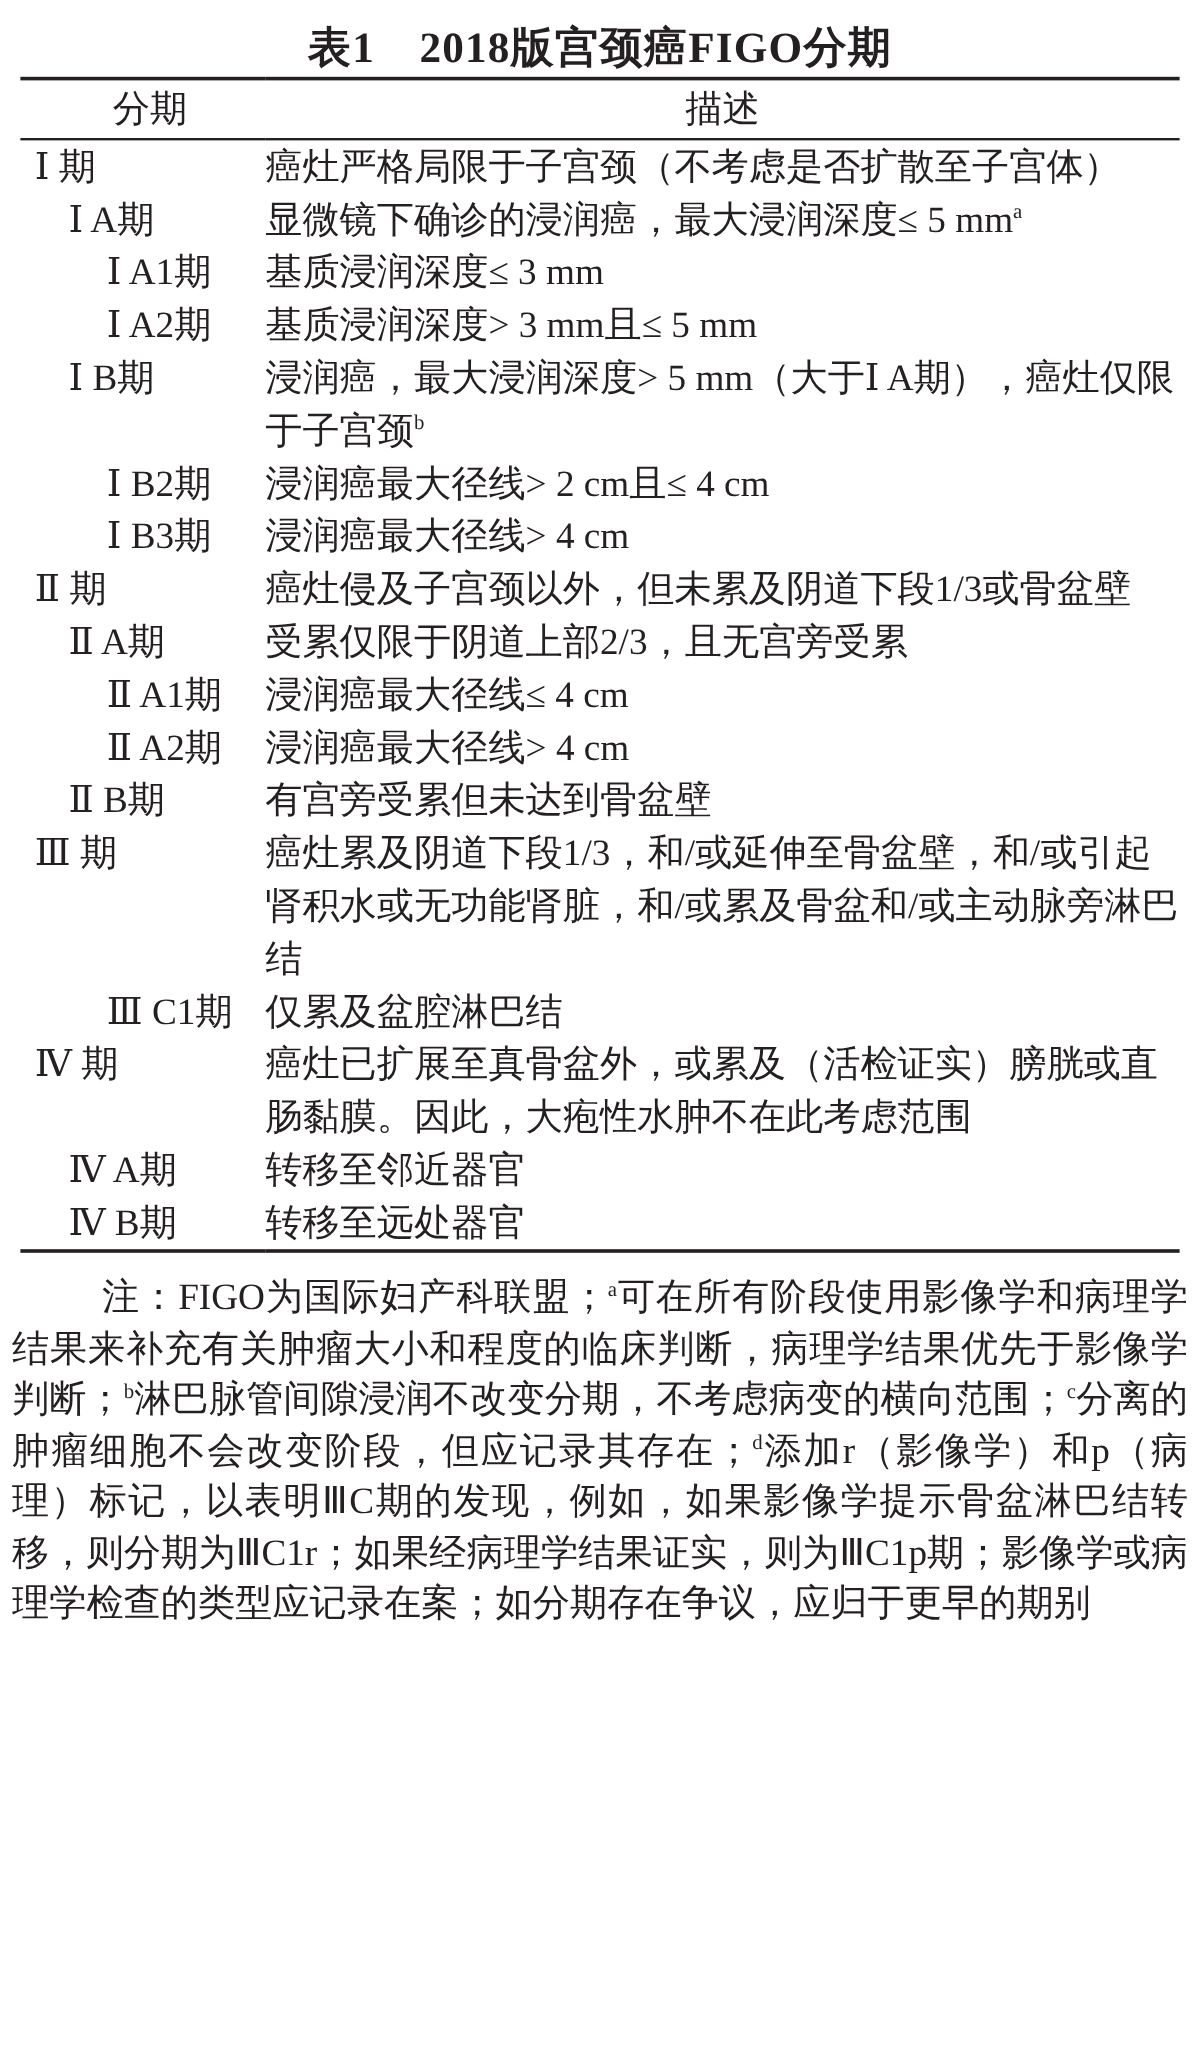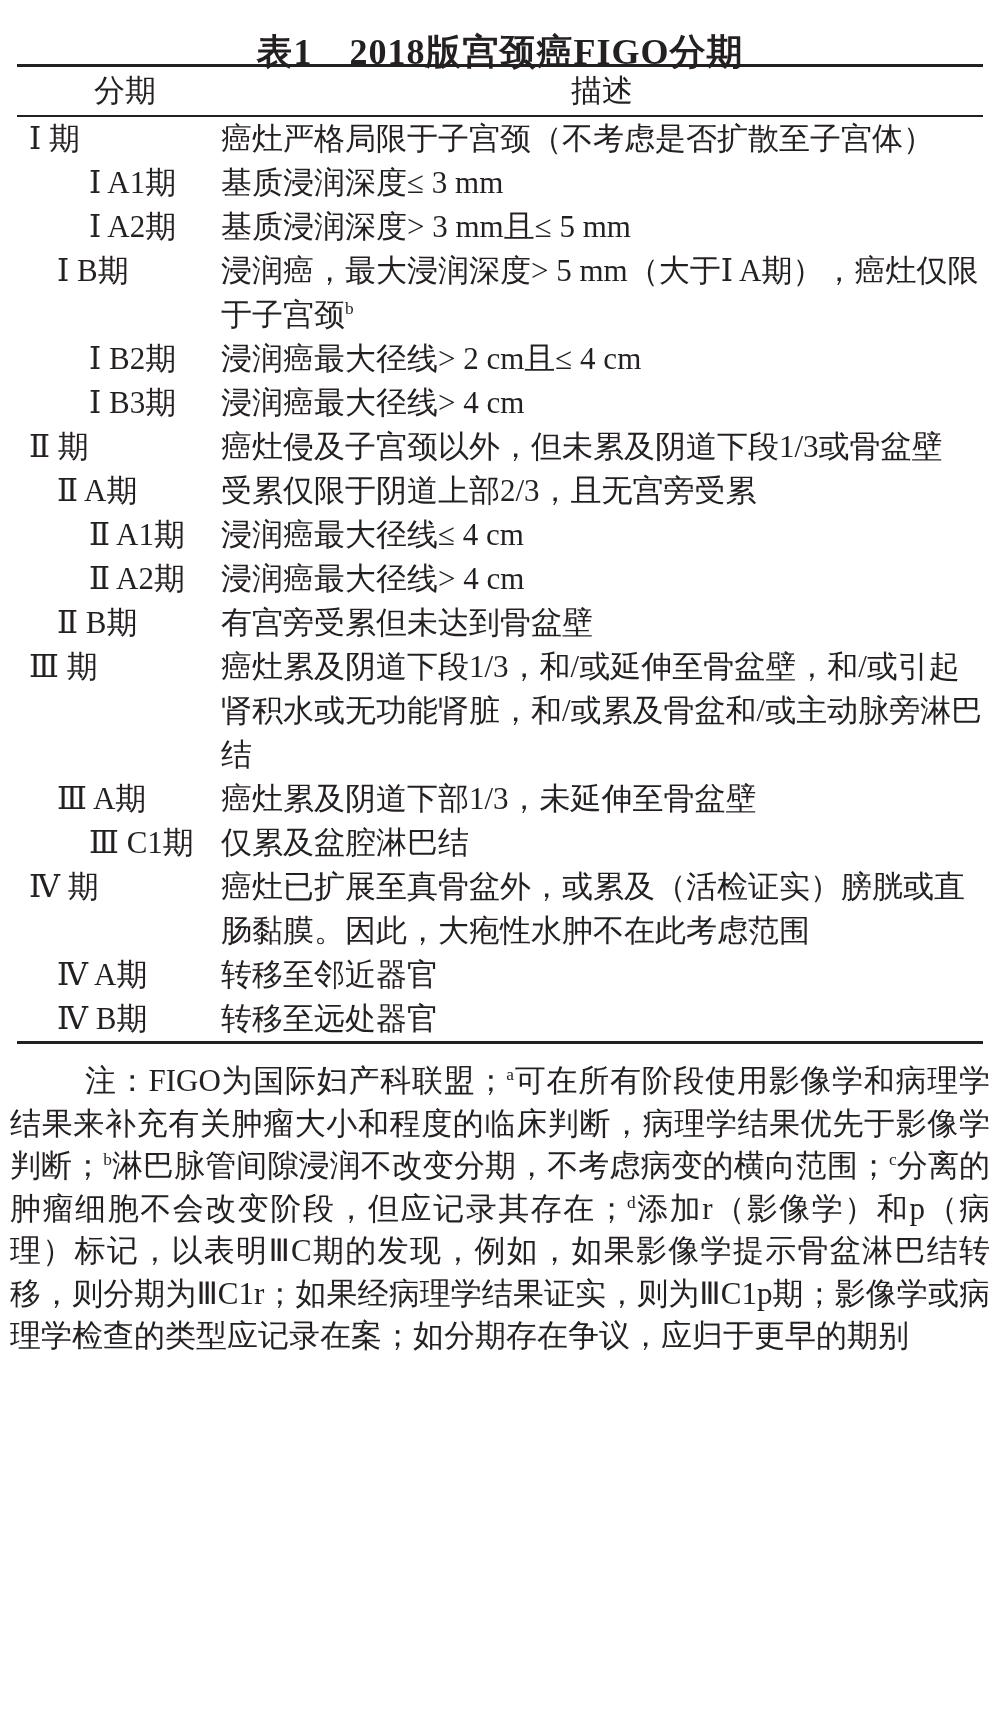--- a/index.html
+++ b/index.html
@@ -3,21 +3,21 @@
 <meta charset="utf-8">
 <style>
   html,body{margin:0;padding:0;}
   body{
     width:1000px;height:1713px;overflow:hidden;
     background:var(--bg,#ffffff);color:var(--ink,#241f20);
     font-family:"Liberation Serif","DejaVu Serif",serif;
   }
   .page{padding:0 17px;box-sizing:border-box;}
   .title{
-    height:64px;box-sizing:border-box;padding-top:28px;
+    height:64px;box-sizing:border-box;padding-top:16px;
     text-align:center;font-size:36px;font-weight:700;letter-spacing:1px;
     white-space:nowrap;
   }
   table.figo{
     width:966px;table-layout:fixed;border-collapse:collapse;
     border-top:3px solid var(--ink,#241f20);
     border-bottom:3px solid var(--ink,#241f20);
   }
   col.col-stage{width:204px;}
   thead th{
@@ -57,20 +57,24 @@
         <th class="stage-h">分期</th>
         <th>描述</th>
       </tr>
     </thead>
     <tbody id="tbody">
         <tr>
     <td class="stage ind0">Ⅰ 期</td>
     <td class="desc"><span>癌灶严格局限于子宫颈（不考虑是否扩散至子宫体）</span></td>
   </tr>
         <tr>
+    <td class="stage ind1">Ⅰ A期</td>
+    <td class="desc"><span>显微镜下确诊的浸润癌，最大浸润深度≤ 5 mm</span><sup>a</sup></td>
+  </tr>
+        <tr>
     <td class="stage ind2">Ⅰ A1期</td>
     <td class="desc"><span>基质浸润深度≤ 3 mm</span></td>
   </tr>
         <tr>
     <td class="stage ind2">Ⅰ A2期</td>
     <td class="desc"><span>基质浸润深度&gt; 3 mm且≤ 5 mm</span></td>
   </tr>
         <tr>
     <td class="stage ind1">Ⅰ B期</td>
     <td class="desc"><span>浸润癌，最大浸润深度&gt; 5 mm（大于Ⅰ A期），癌灶仅限于子宫颈</span><sup>b</sup></td>
@@ -101,24 +105,20 @@
   </tr>
         <tr>
     <td class="stage ind1">Ⅱ B期</td>
     <td class="desc"><span>有宫旁受累但未达到骨盆壁</span></td>
   </tr>
         <tr>
     <td class="stage ind0">Ⅲ 期</td>
     <td class="desc"><span>癌灶累及阴道下段1/3，和/或延伸至骨盆壁，和/或引起肾积水或无功能肾脏，和/或累及骨盆和/或主动脉旁淋巴结</span></td>
   </tr>
         <tr>
-    <td class="stage ind1">Ⅲ A期</td>
-    <td class="desc"><span>癌灶累及阴道下部1/3，未延伸至骨盆壁</span></td>
-  </tr>
-        <tr>
     <td class="stage ind2">Ⅲ C1期</td>
     <td class="desc"><span>仅累及盆腔淋巴结</span></td>
   </tr>
         <tr>
     <td class="stage ind0">Ⅳ 期</td>
     <td class="desc"><span>癌灶已扩展至真骨盆外，或累及（活检证实）膀胱或直肠黏膜。因此，大疱性水肿不在此考虑范围</span></td>
   </tr>
         <tr>
     <td class="stage ind1">Ⅳ A期</td>
     <td class="desc"><span>转移至邻近器官</span></td>

